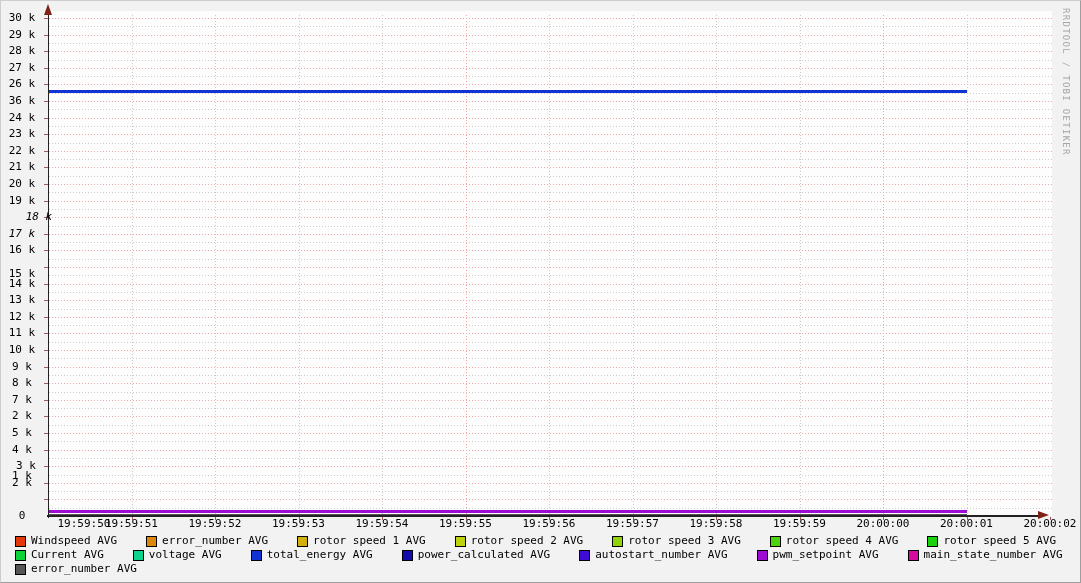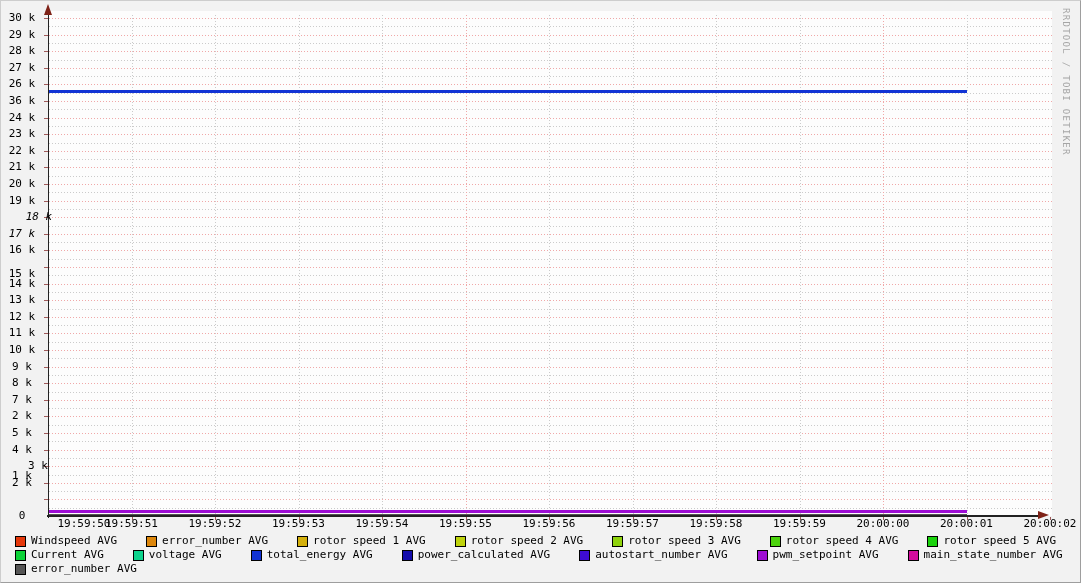--- a/index.html
+++ b/index.html
@@ -182,21 +182,21 @@
       <div class="abs ylab" style="left: 0px; top: 293.2px;">13 k</div>
       <div class="abs ylab" style="left: 0px; top: 309.8px;">12 k</div>
       <div class="abs ylab" style="left: 0px; top: 326.4px;">11 k</div>
       <div class="abs ylab" style="left: 0px; top: 343px;">10 k</div>
       <div class="abs ylab" style="left: 0px; top: 359.6px;">9 k</div>
       <div class="abs ylab" style="left: 0px; top: 376.2px;">8 k</div>
       <div class="abs ylab" style="left: 0px; top: 392.8px;">7 k</div>
       <div class="abs ylab" style="left: 0px; top: 409.4px;">2 k</div>
       <div class="abs ylab" style="left: 0px; top: 426px;">5 k</div>
       <div class="abs ylab" style="left: 0px; top: 442.6px;">4 k</div>
-      <div class="abs ylab" style="left: 16px; top: 459.2px;">3 k</div>
+      <div class="abs ylab" style="left: 4px; top: 459.2px;">3 k</div>
       <div class="abs ylab" style="left: 0px; top: 475.8px;">2 k</div>
       <div class="abs ylab" style="left: 0px; top: 469px;">1 k</div>
       <div class="abs ylab" style="left: 0px; top: 509px;">0</div>
       <div class="abs xlab" style="left: 14px; top: 517px; margin-left: 36px;">19:59:50</div>
       <div class="abs xlab" style="left: 97.5px; top: 517px;">19:59:51</div>
       <div class="abs xlab" style="left: 181px; top: 517px;">19:59:52</div>
       <div class="abs xlab" style="left: 264.5px; top: 517px;">19:59:53</div>
       <div class="abs xlab" style="left: 348px; top: 517px;">19:59:54</div>
       <div class="abs xlab" style="left: 431.5px; top: 517px;">19:59:55</div>
       <div class="abs xlab" style="left: 515px; top: 517px;">19:59:56</div>

